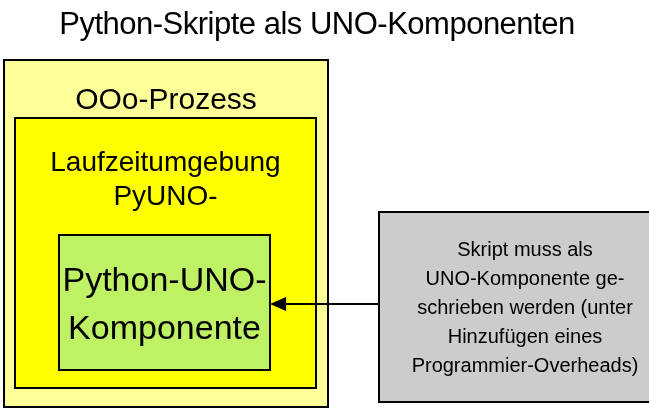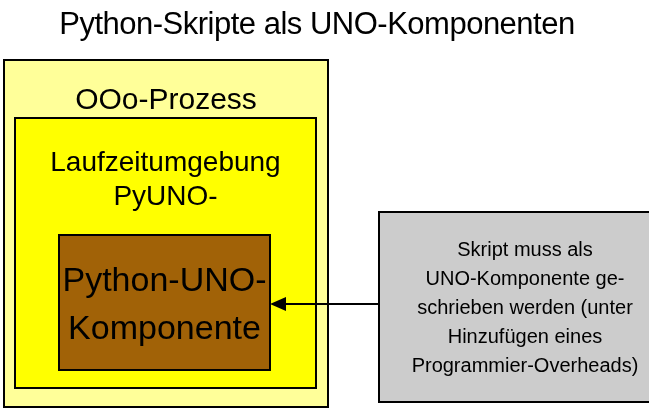--- a/index.html
+++ b/index.html
@@ -98,21 +98,21 @@
   <div class="outer-box-label">OOo-Prozess</div>
 </div>
 
 <div class="box runtime-box" style="background-color: rgb(255, 255, 0);">
   <div class="runtime-label">
     <div>Laufzeitumgebung</div>
     <div>PyUNO-</div>
   </div>
 </div>
 
-<div class="box component-box" style="background-color: #a16207;">
+<div class="box component-box" style="background-color: #bef264;">
   <div class="component-label">
     <div>Python-UNO-</div>
     <div>Komponente</div>
   </div>
 </div>
 
 <div class="box note-box" style="background-color: rgb(204, 204, 204);">
   <div class="note-line">Skript muss als</div>
   <div class="note-line">UNO-Komponente ge-</div>
   <div class="note-line">schrieben werden (unter</div>

